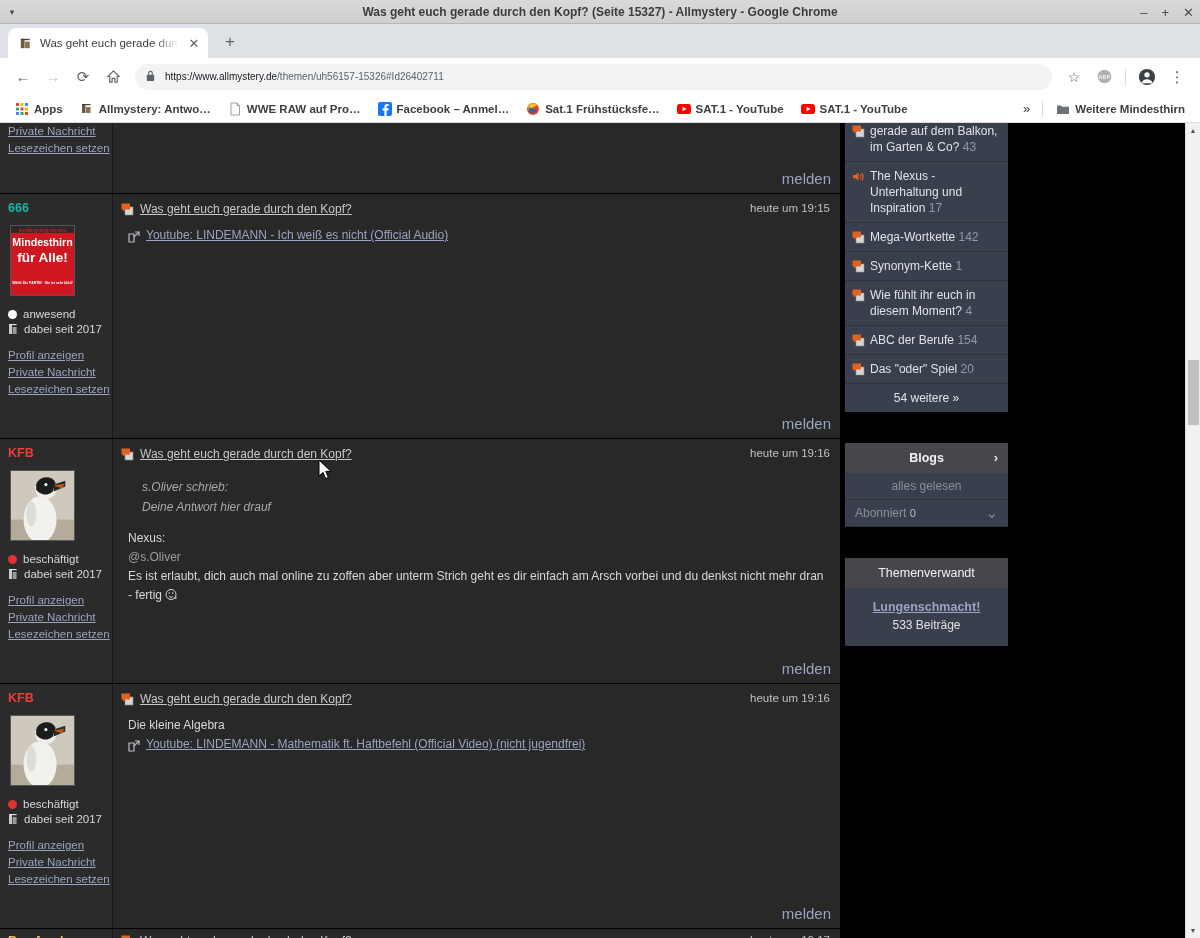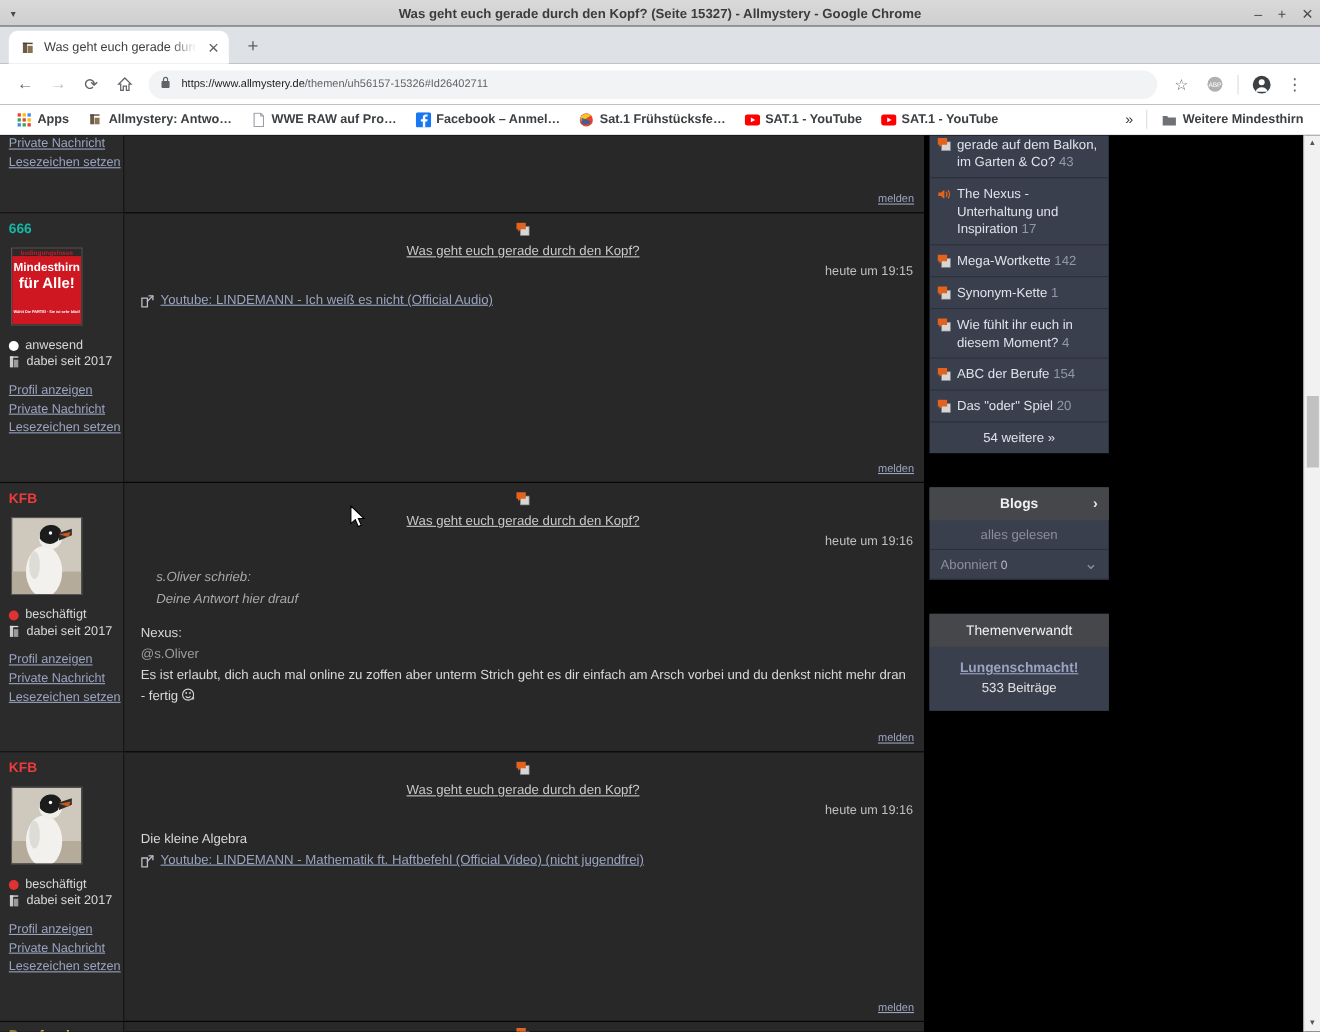--- a/index.html
+++ b/index.html
@@ -156,22 +156,22 @@
   .smallicon { width: 10px; height: 12px; flex: 0 0 10px; display: block; }
   .plinks { margin-top: 12px; }
   .plink {
     display: block; font-size: 11.5px; color: #9aa4c0;
     text-decoration: underline; line-height: 17px;
     white-space: nowrap;
   }
 
   .postmain { flex: 1; position: relative; min-width: 0; padding: 0; }
   .posthead {
-    display: flex; align-items: center;
-    padding: 8px 10px 0 8px; gap: 6px; flex-direction: column;
+    display: flex; align-items: flex-start;
+    padding: 8px 10px 0 8px; gap: 6px;
   }
   .posthead .tlink {
     font-size: 12px; color: #c8c8c8; text-decoration: underline;
     white-space: nowrap;
   }
   .posthead .ptime {
     margin-left: auto; font-size: 11.5px; color: #c0c0c0; white-space: nowrap;
   }
   .msgicon { width: 13px; height: 13px; flex: 0 0 13px; display: block; }
 
@@ -180,21 +180,21 @@
     display: inline-flex; align-items: center; gap: 6px;
     color: #9aa4c0; text-decoration: underline; font-size: 12px;
   }
   .exticon { width: 12px; height: 12px; flex: 0 0 12px; display: block; }
   .quote { margin: 12px 0 12px 14px; font-style: italic; color: #a9a9a9; font-size: 12px; line-height: 20px; }
   .ptext { color: #d8d8d8; }
   .mention { color: #9d9d9d; }
   .emoji { display: inline-block; vertical-align: -2px; }
   .melden {
     position: absolute; right: 9px; bottom: 6px;
-    font-size: 10px; color: #9aa4c0; text-decoration: underline;
+    font-size: 15px; color: #9aa4c0; 
   }
 
   
   .sbbox { background: #3a3f4d; margin-bottom: 31px; }
   .sbitem {
     display: flex; align-items: flex-start; gap: 5px;
     padding: 6px 7px;
     font-size: 12px; color: #dfe2ea; line-height: 16px;
     border-bottom: 1px solid #2c303b;
   }

